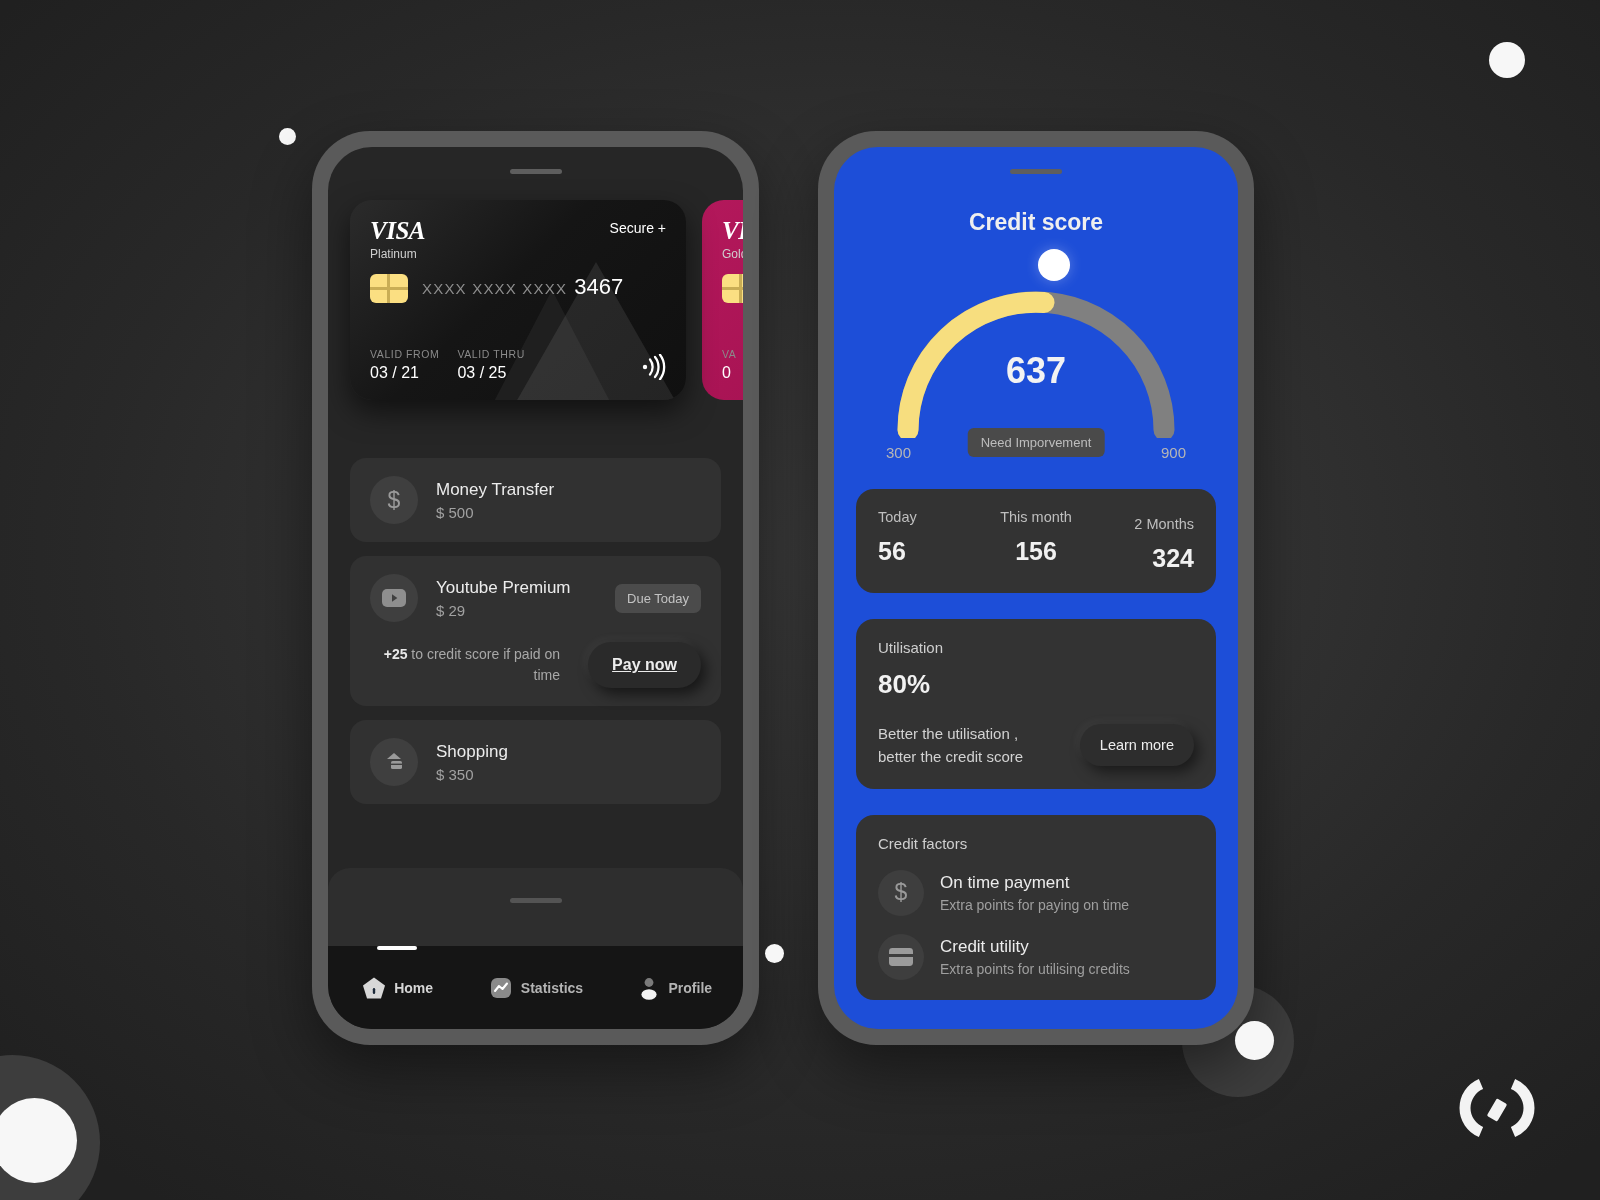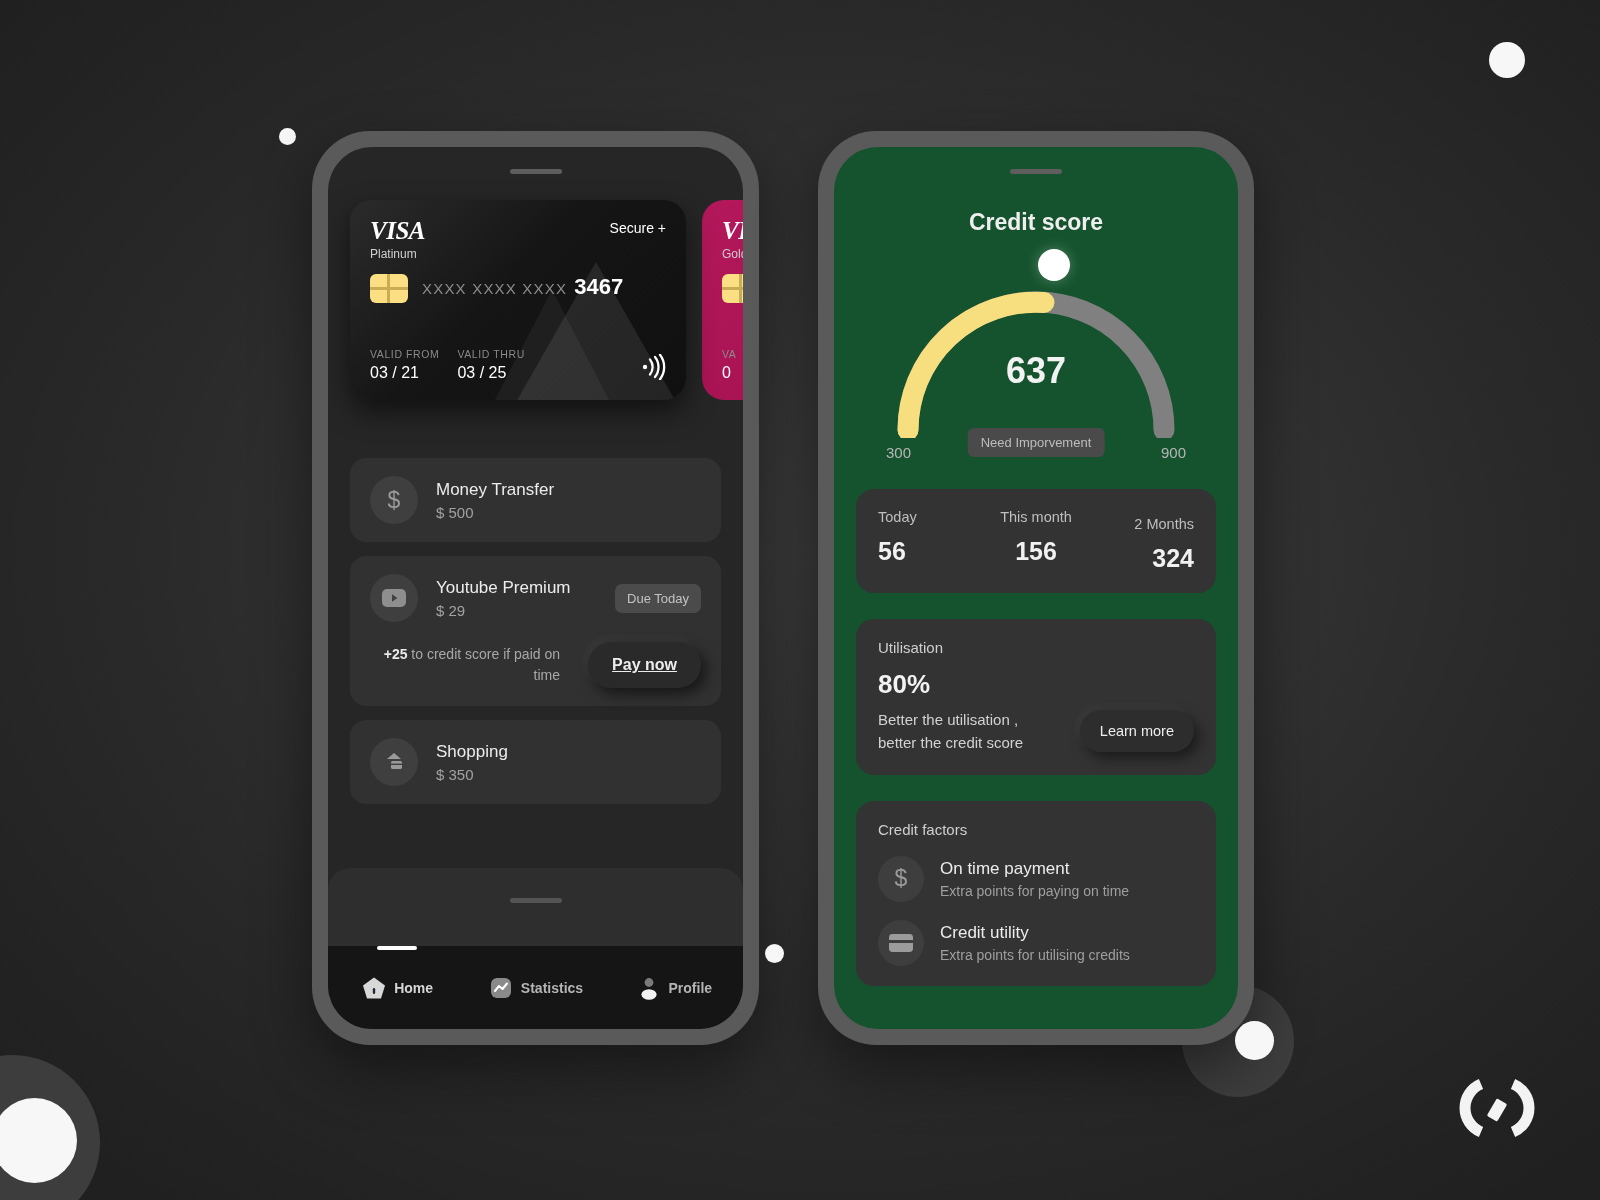--- a/index.html
+++ b/index.html
@@ -48,21 +48,21 @@
   #phone-left  { left: 312px; top: 131px; width: 447px; height: 914px; }
   #phone-right { left: 818px; top: 131px; width: 436px; height: 914px; }
 
   .screen {
     position: relative;
     width: 100%; height: 100%;
     background: #262626;
     border-radius: 44px;
     overflow: hidden;
   }
-  #phone-right .screen { background: #14532d; }
+  #phone-right .screen { background: #1d4ed8; }
 
   .notch-bar {
     position: absolute; left: 50%; transform: translateX(-50%);
     width: 52px; height: 5px; border-radius: 3px;
     background: #5e5e5e;
   }
 
   
   #screen-left { display: flex; flex-direction: column; }
 
@@ -130,21 +130,21 @@
   }
   .chip::before { left:0; right:0; top:13px; height:3px; }
   .chip::after  { top:0; bottom:0; left:17px; width:3px; }
 
   .card-number {
     position: absolute; left: 72px; top: 74px;
     display: flex; align-items: baseline; gap: 7px;
     white-space: nowrap;
   }
   .cn-mask { font-size: 15px; color: #8d8d8d; letter-spacing: 1.2px; }
-  .cn-last { font-size: 22px; color: #fff; font-weight: 700; }
+  .cn-last { font-size: 22px; color: #fff; font-weight: 400; }
 
   .valid-row { position: absolute; left: 20px; bottom: 18px; display: flex; gap: 18px; }
   .valid-lbl { font-size: 10.5px; color: #8a8a8a; letter-spacing: .6px; }
   .valid-val { font-size: 16px; color: #fff; margin-top: 4px; }
 
   .nfc {
     position: absolute; right: 20px; bottom: 20px;
     width: 24px; height: 26px;
   }
 
@@ -274,21 +274,21 @@
   .stat:nth-child(2) { text-align: center; }
   .stat:nth-child(3) { text-align: right; margin-top: 7px; }
   .stat-lbl { font-size: 14.5px; color: #bfbfbf; }
   .stat-val { font-size: 25px; font-weight: 700; color: #f1f1f1; margin-top: 12px; }
 
   #util-panel { margin-top: 26px; }
   .util-lbl { font-size: 15px; color: #cfcfcf; }
   .util-pct { font-size: 26px; font-weight: 700; color: #f2f2f2; margin-top: 13px; }
   .util-foot {
     display: flex; align-items: center; justify-content: space-between;
-    margin-top: 8px; gap: 12px;
+    margin-top: 22px; gap: 12px;
   }
   .util-desc { font-size: 15px; color: #d2d2d2; line-height: 1.55; }
   .learn-btn {
     flex: none;
     background: #2d2d2d; color: #ededed;
     font-size: 14.5px; padding: 13px 20px; border-radius: 24px; border: none;
     box-shadow: -4px -4px 10px rgba(255,255,255,.04), 5px 6px 14px rgba(0,0,0,.5);
     cursor: pointer;
   }
 

